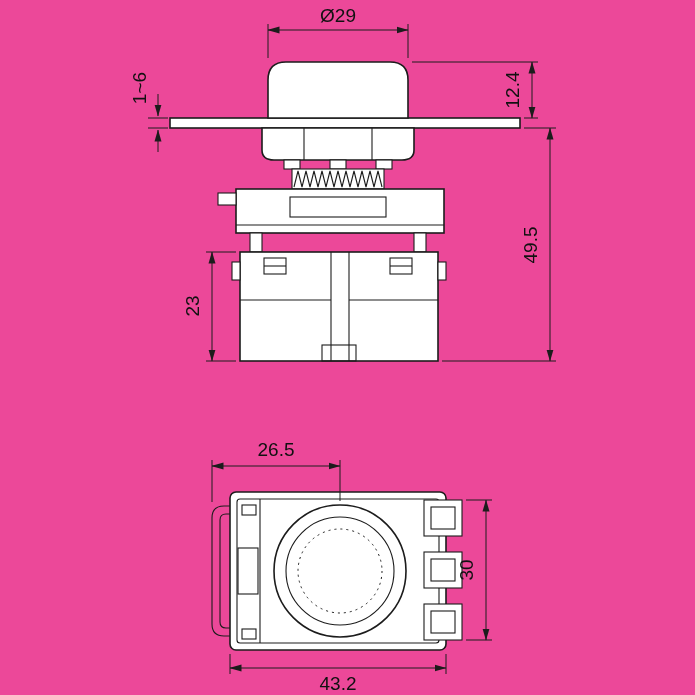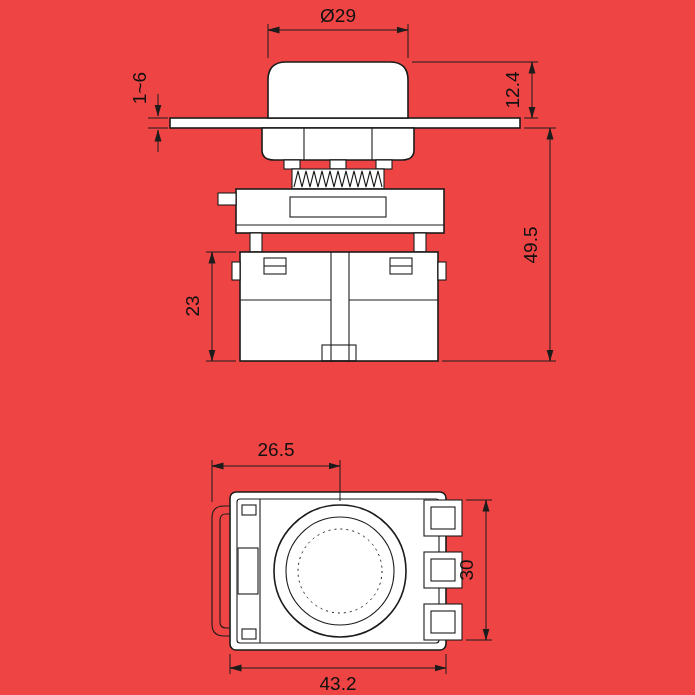--- a/index.html
+++ b/index.html
@@ -1,18 +1,18 @@
 <!DOCTYPE html>
 <html><head>
 <meta charset="utf-8">
 <style>
   html,body{margin:0;padding:0;background:#f3f3f3;}
   .canvas{
     width:695px;height:695px;
-    background:#ef4444;
+    background:#ec4899;
     position:relative;
     margin:0 auto;
     font-family:"Liberation Sans", sans-serif;
     overflow:hidden;
   }
   svg{position:absolute;left:0;top:0;}
   .outline{fill:#ffffff;stroke:#1c1c1c;stroke-width:1.6;}
   .detail{fill:none;stroke:#1c1c1c;stroke-width:1.1;}
   .detail-f{fill:#ffffff;stroke:#1c1c1c;stroke-width:1.1;}
   .dim{stroke:#1c1c1c;stroke-width:1;fill:none;}

